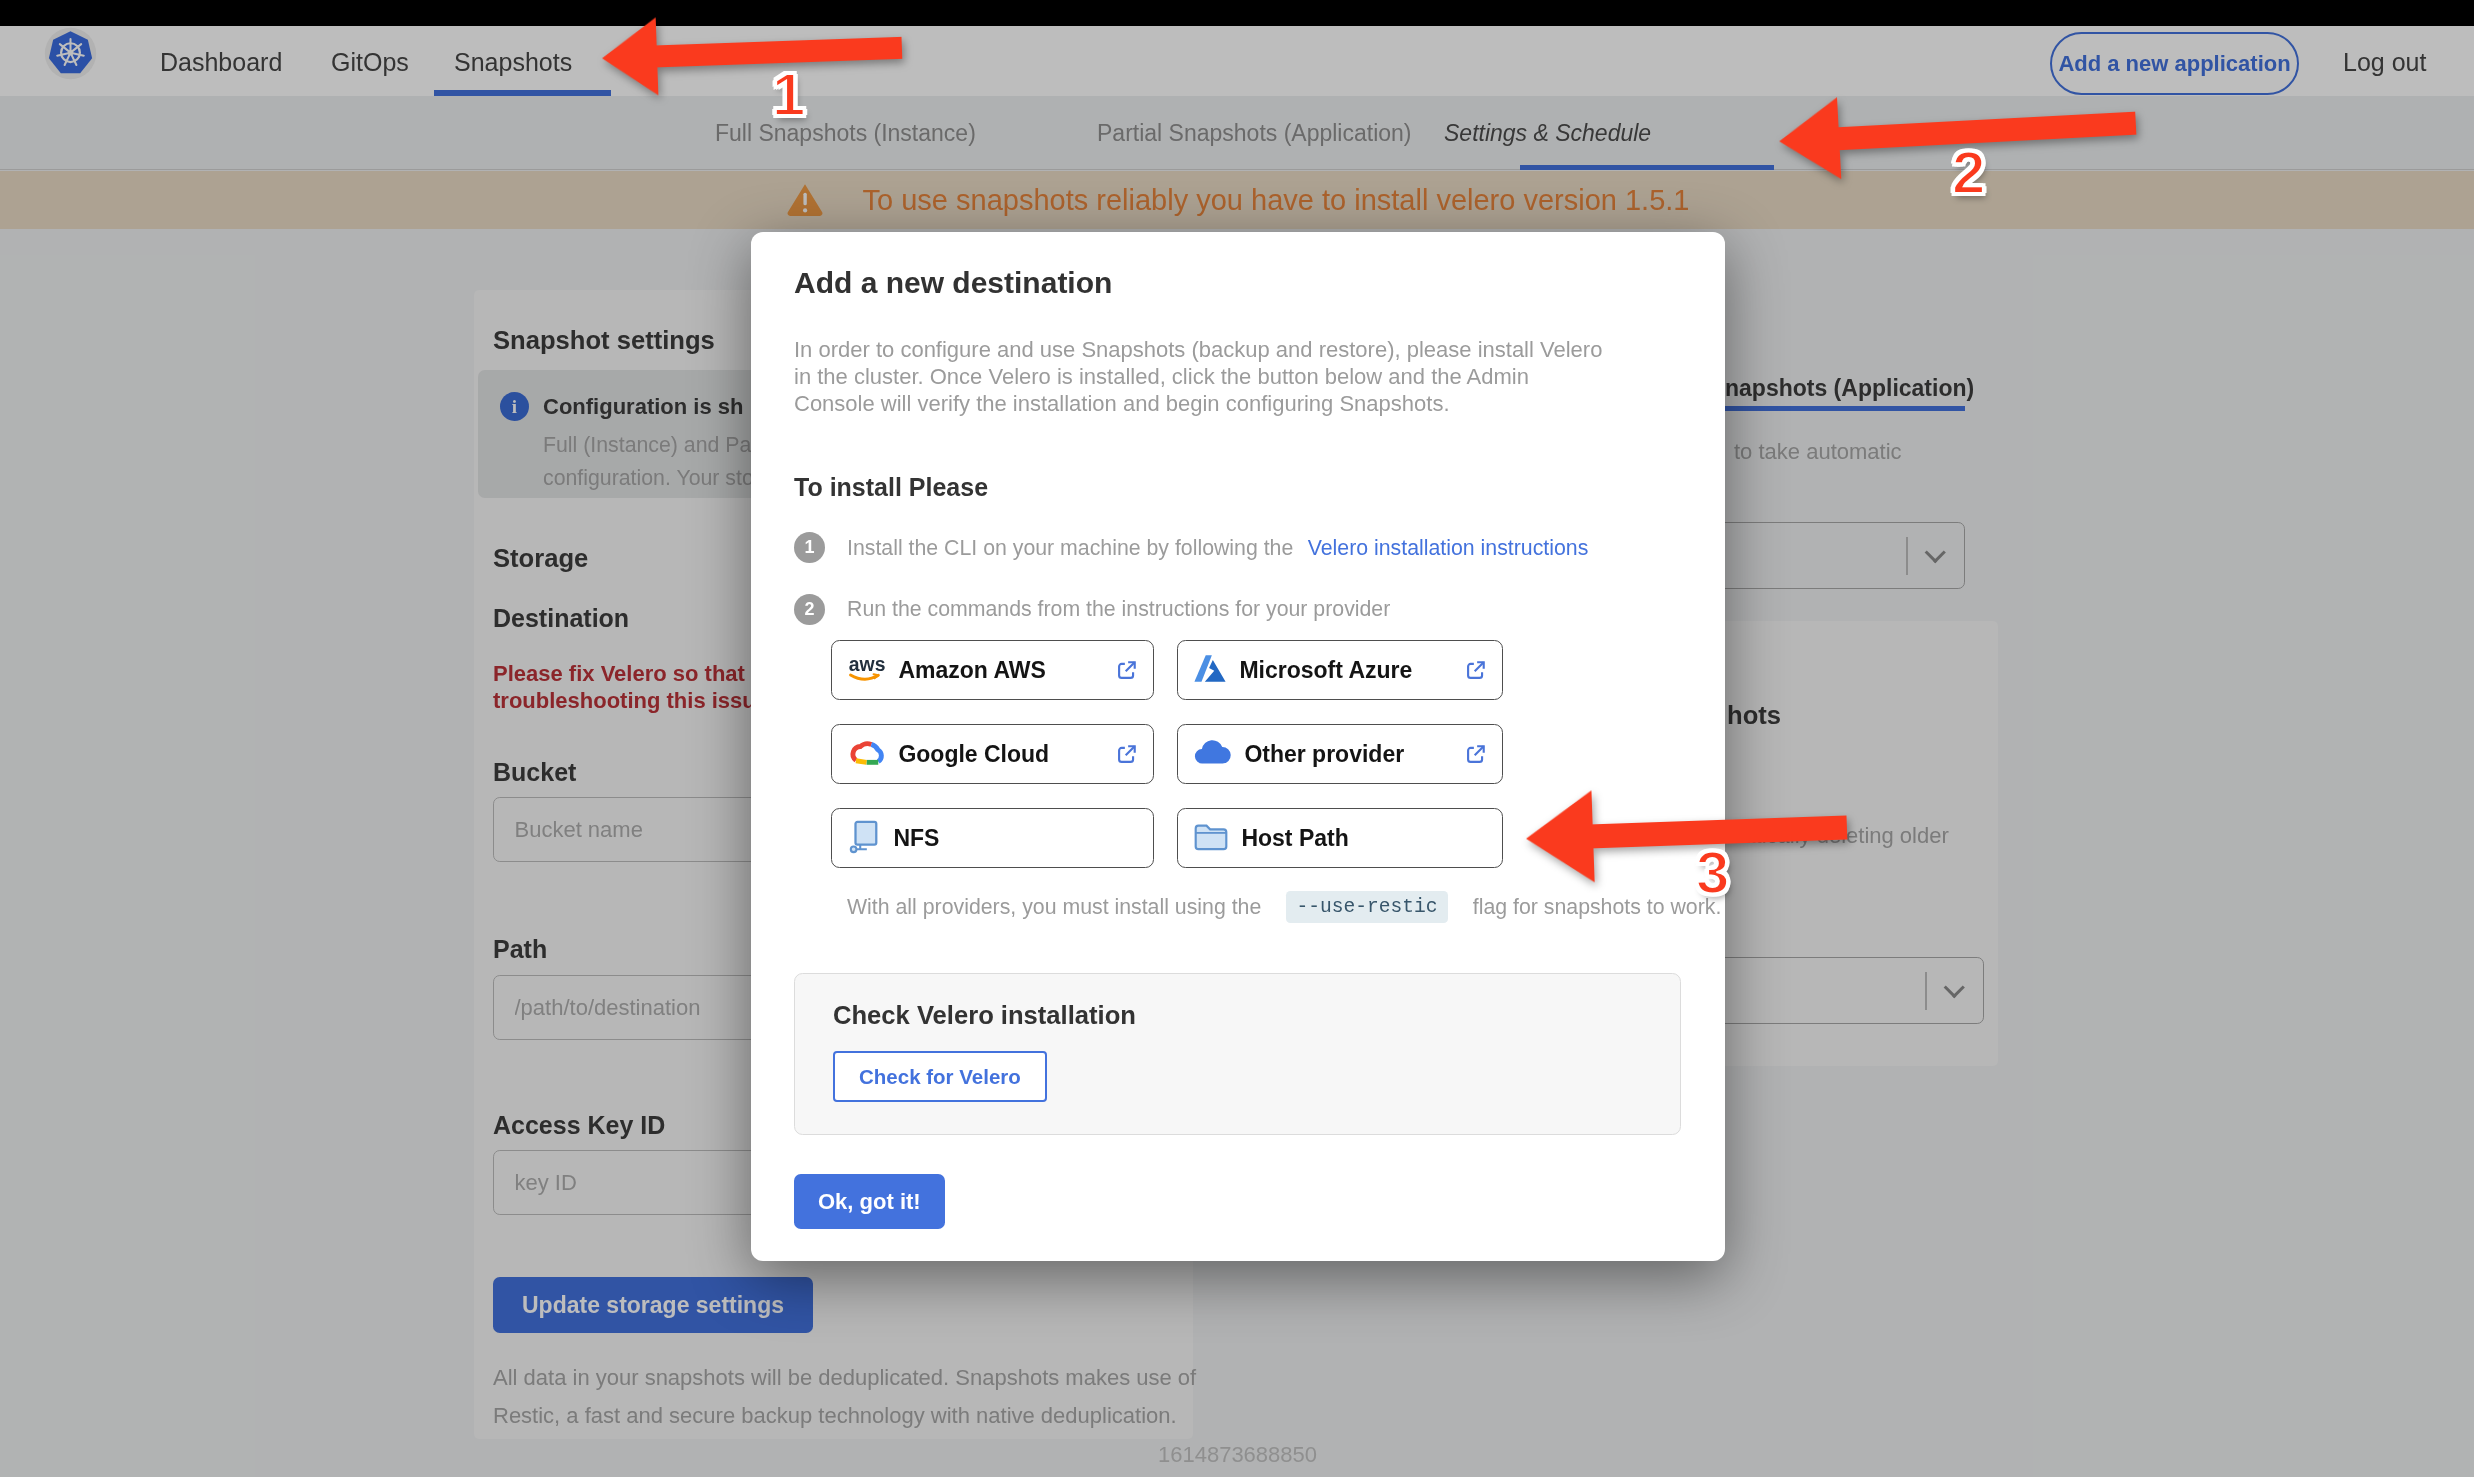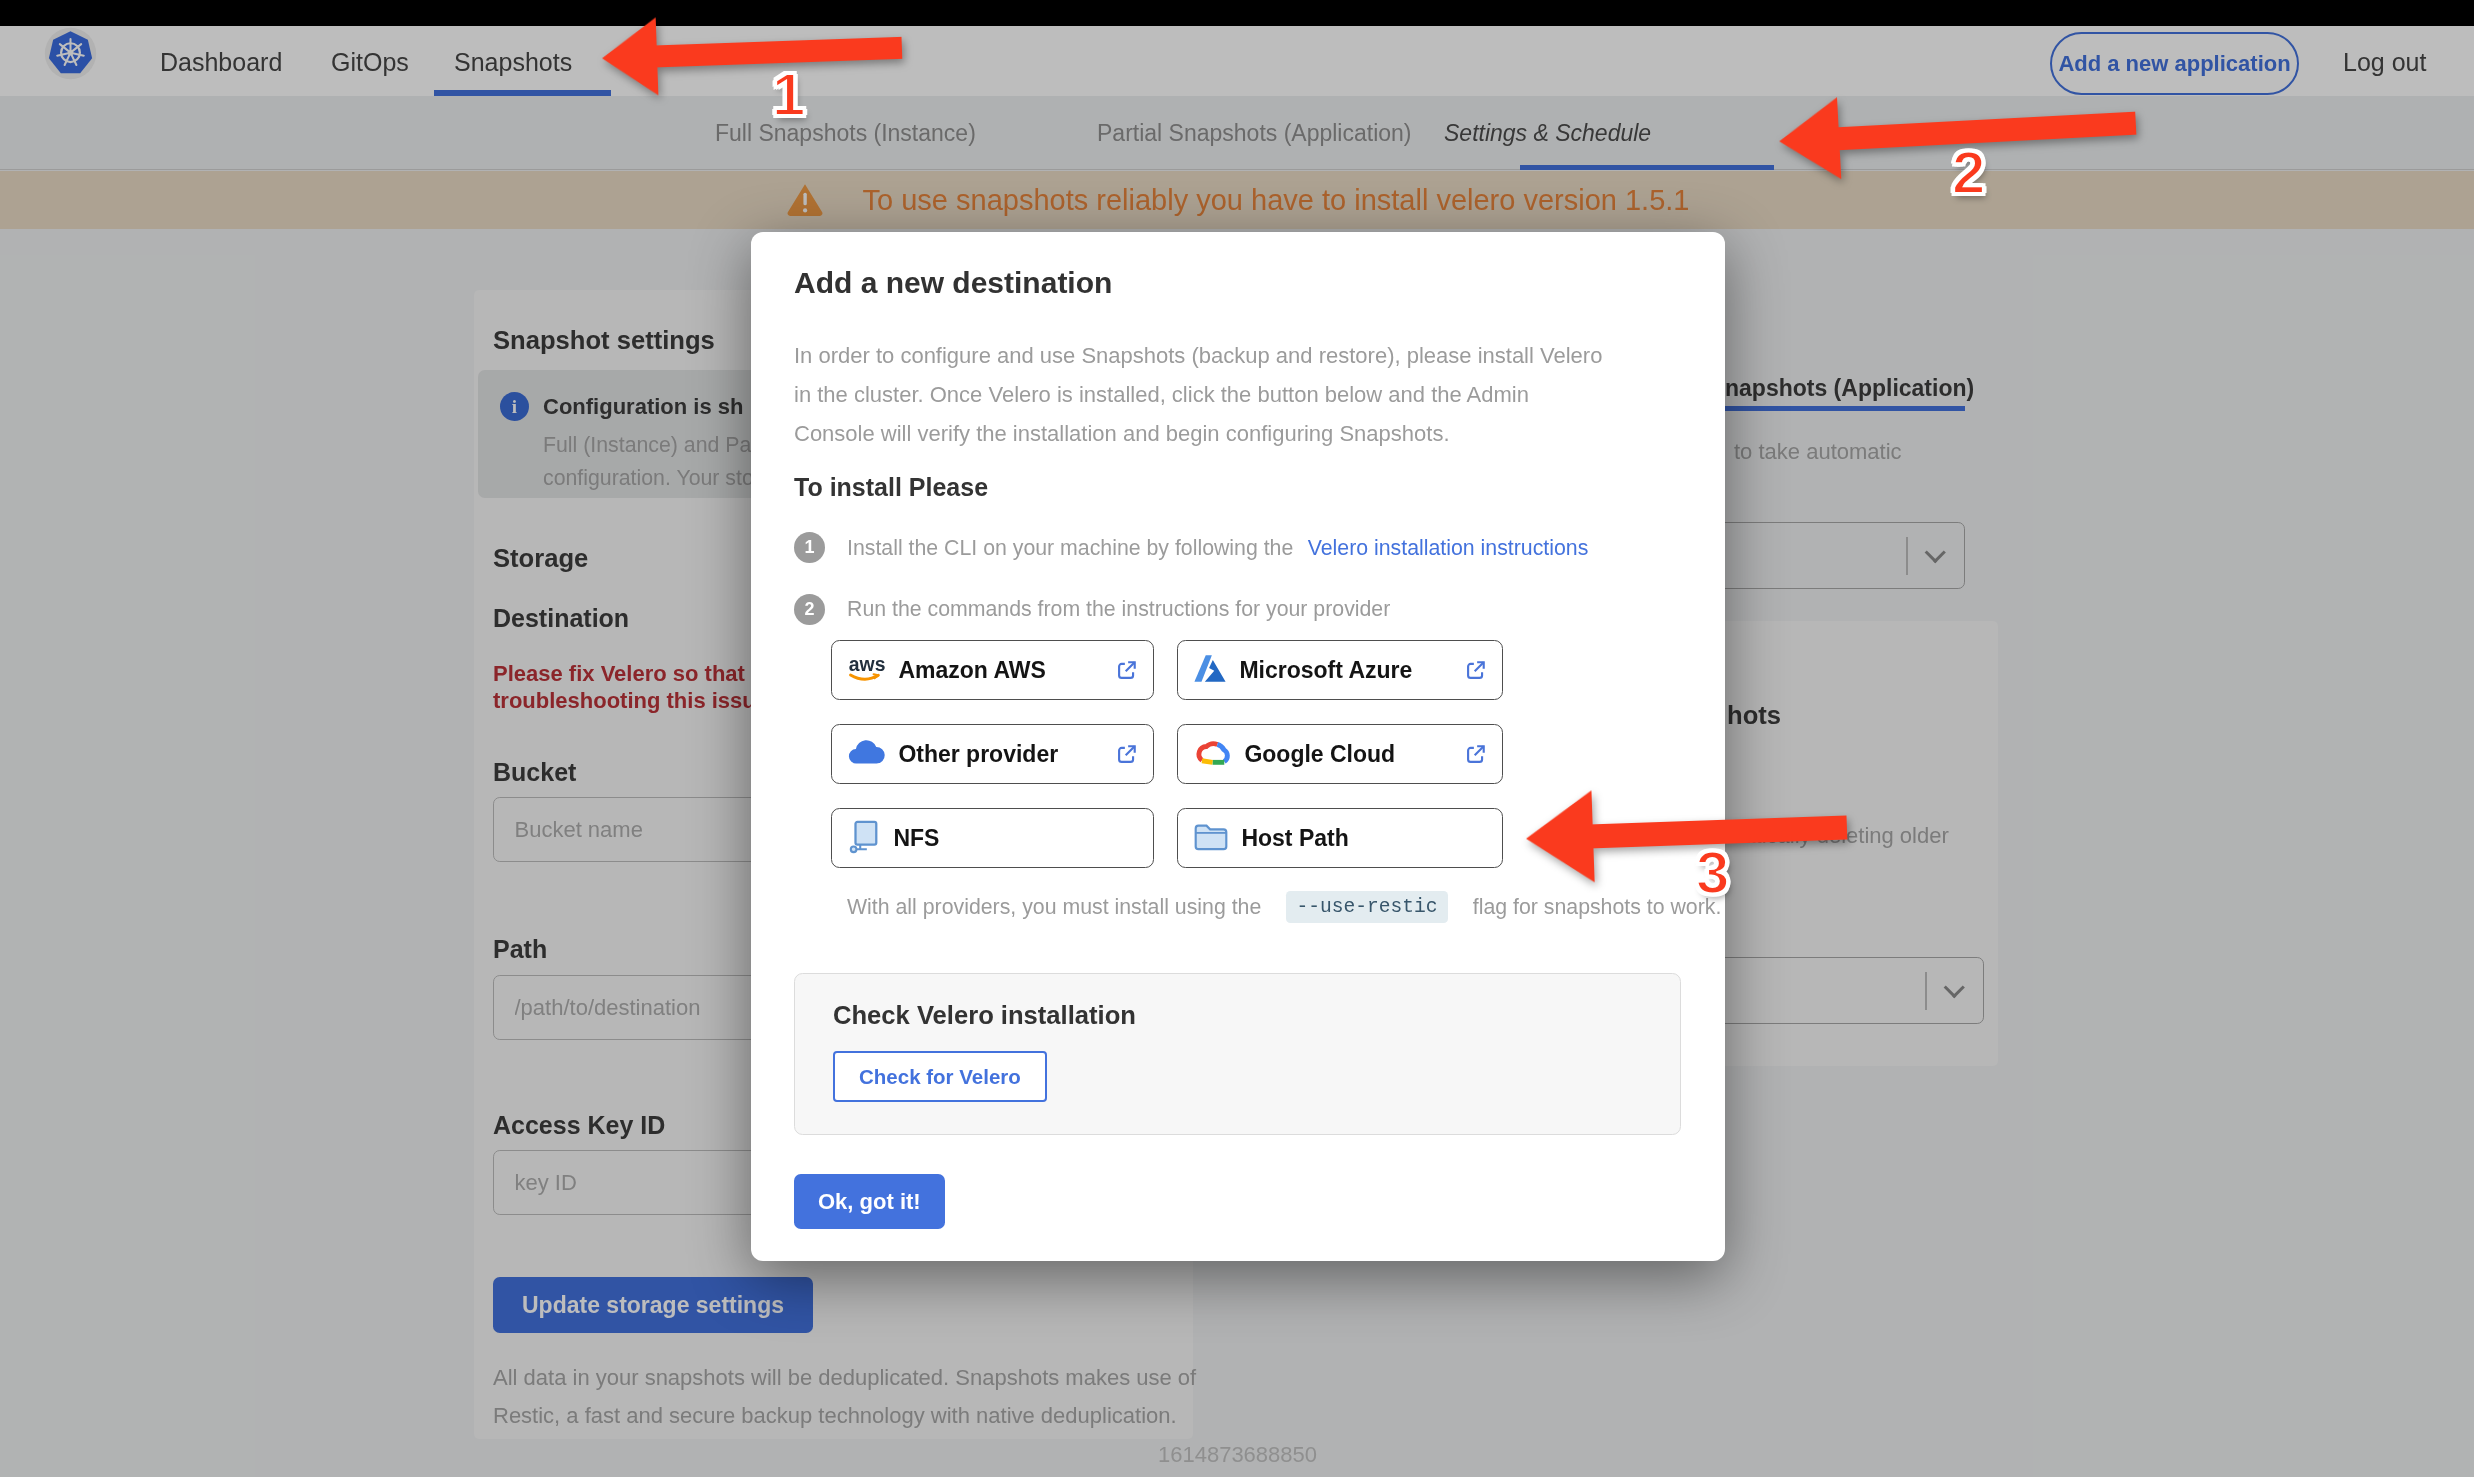--- a/index.html
+++ b/index.html
@@ -53,21 +53,21 @@
 
   .footer-ts { left:0; top:1442px; width:2475px; text-align:center; font-size:22px; color:#c2c2c2; z-index:1; }
 
   
   .overlay { left:0; top:25.6px; width:2475px; height:1452px; background:rgba(0,0,0,0.26); z-index:4; }
 
   
   .modal { left:751px; top:232px; width:974px; height:1029px; background:#fff; border-radius:12px;
            box-shadow:0 15.4px 60px rgba(0,0,0,0.45); z-index:10; }
   .modal-title { position:absolute; left:43px; top:34px; font-size:30px; font-weight:bold; color:#323232; }
-  .modal-intro { position:absolute; left:43px; top:104px; width:819px; font-size:22px; line-height:39px; color:#9b9b9b; }
+  .modal-intro { position:absolute; left:43px; top:104px; width:819px; font-size:22px; line-height:27px; color:#9b9b9b; }
   .modal-h2 { position:absolute; left:43px; top:241px; font-size:25px; font-weight:bold; color:#343434; }
   .step-circle { position:absolute; width:31px; height:31px; border-radius:50%; background:#9b9b9b; color:#fff;
                  font-size:18px; font-weight:bold; display:flex; align-items:center; justify-content:center; }
   .step-text { position:absolute; left:96px; font-size:21.3px; color:#9b9b9b; }
   .blue-link { color:var(--accent); cursor:pointer;margin-top:28px; }
 
   .pgrid { position:absolute; left:80px; top:408px; display:grid; grid-template-columns:323px 326px; gap:24px 23px; }
   .pbtn { height:60px; border:1.7px solid #4e4e4e; border-radius:8.5px; background:#fff;
           display:flex; align-items:center; padding:0 15.4px; cursor:pointer; }
   .pbtn .plabel { font-size:23px; font-weight:600; color:#141414; margin-left:12px; }
@@ -245,57 +245,57 @@
           <svg width="23" height="23" viewBox="0 0 28 28">
               <path d="M12 6 H8 a3 3 0 0 0 -3 3 v11 a3 3 0 0 0 3 3 h11 a3 3 0 0 0 3 -3 v-4" fill="none" stroke="#4a74d9" stroke-width="2.6"></path>
               <path d="M16 4 h8 v8" fill="none" stroke="#4a74d9" stroke-width="2.6"></path>
               <path d="M24 4 L13 15" stroke="#4a74d9" stroke-width="2.6"></path>
             </svg>
         </span>
       </div>
 
       <div class="pbtn">
         <span>
+          <svg width="39" height="32" viewBox="0 0 48 38">
+            <g fill="none" stroke-width="6">
+              <path d="M11 28 A9.5 9.5 0 0 1 16.5 11 A13 13 0 0 1 30 8.5" stroke="#ea4335"></path>
+              <path d="M30 8.5 A13 13 0 0 1 38 15 A8.5 8.5 0 0 1 38.5 29.5" stroke="#4285f4"></path>
+              <path d="M38.5 30.5 L24 30.5" stroke="#34a853"></path>
+              <path d="M24 30.5 L11 28.5" stroke="#fbbc05"></path>
+            </g>
+          </svg>
+        </span>
+        <span class="plabel">Google Cloud</span>
+        <span class="ext">
+          <svg width="23" height="23" viewBox="0 0 28 28">
+              <path d="M12 6 H8 a3 3 0 0 0 -3 3 v11 a3 3 0 0 0 3 3 h11 a3 3 0 0 0 3 -3 v-4" fill="none" stroke="#4a74d9" stroke-width="2.6"></path>
+              <path d="M16 4 h8 v8" fill="none" stroke="#4a74d9" stroke-width="2.6"></path>
+              <path d="M24 4 L13 15" stroke="#4a74d9" stroke-width="2.6"></path>
+            </svg>
+        </span>
+      </div>
+
+      <div class="pbtn">
+        <span>
           <svg width="39" height="29" viewBox="0 0 46 34">
             <path d="M11 30 a8.5 8.5 0 0 1 -0.5 -17 A12.5 12.5 0 0 1 34.5 10.5 A8.5 8.5 0 0 1 35 30 Z" fill="#4077e0"></path>
           </svg>
         </span>
         <span class="plabel">Other provider</span>
         <span class="ext">
           <svg width="23" height="23" viewBox="0 0 28 28">
               <path d="M12 6 H8 a3 3 0 0 0 -3 3 v11 a3 3 0 0 0 3 3 h11 a3 3 0 0 0 3 -3 v-4" fill="none" stroke="#4a74d9" stroke-width="2.6"></path>
               <path d="M16 4 h8 v8" fill="none" stroke="#4a74d9" stroke-width="2.6"></path>
               <path d="M24 4 L13 15" stroke="#4a74d9" stroke-width="2.6"></path>
             </svg>
         </span>
       </div>
 
       <div class="pbtn">
         <span>
-          <svg width="39" height="32" viewBox="0 0 48 38">
-            <g fill="none" stroke-width="6">
-              <path d="M11 28 A9.5 9.5 0 0 1 16.5 11 A13 13 0 0 1 30 8.5" stroke="#ea4335"></path>
-              <path d="M30 8.5 A13 13 0 0 1 38 15 A8.5 8.5 0 0 1 38.5 29.5" stroke="#4285f4"></path>
-              <path d="M38.5 30.5 L24 30.5" stroke="#34a853"></path>
-              <path d="M24 30.5 L11 28.5" stroke="#fbbc05"></path>
-            </g>
-          </svg>
-        </span>
-        <span class="plabel">Google Cloud</span>
-        <span class="ext">
-          <svg width="23" height="23" viewBox="0 0 28 28">
-              <path d="M12 6 H8 a3 3 0 0 0 -3 3 v11 a3 3 0 0 0 3 3 h11 a3 3 0 0 0 3 -3 v-4" fill="none" stroke="#4a74d9" stroke-width="2.6"></path>
-              <path d="M16 4 h8 v8" fill="none" stroke="#4a74d9" stroke-width="2.6"></path>
-              <path d="M24 4 L13 15" stroke="#4a74d9" stroke-width="2.6"></path>
-            </svg>
-        </span>
-      </div>
-
-      <div class="pbtn">
-        <span>
           <svg width="34" height="34" viewBox="0 0 36 36">
             <rect x="9" y="2" width="22" height="24" rx="2" fill="#cfe2f5" stroke="#5f93cf" stroke-width="2.4"></rect>
             <path d="M14 26 v5 M7 31 h14" stroke="#5f93cf" stroke-width="2.2" fill="none"></path>
             <circle cx="7" cy="31" r="3" fill="#cfe2f5" stroke="#5f93cf" stroke-width="2.2"></circle>
           </svg>
         </span>
         <span class="plabel">NFS</span>
       </div>
 
       <div class="pbtn">

